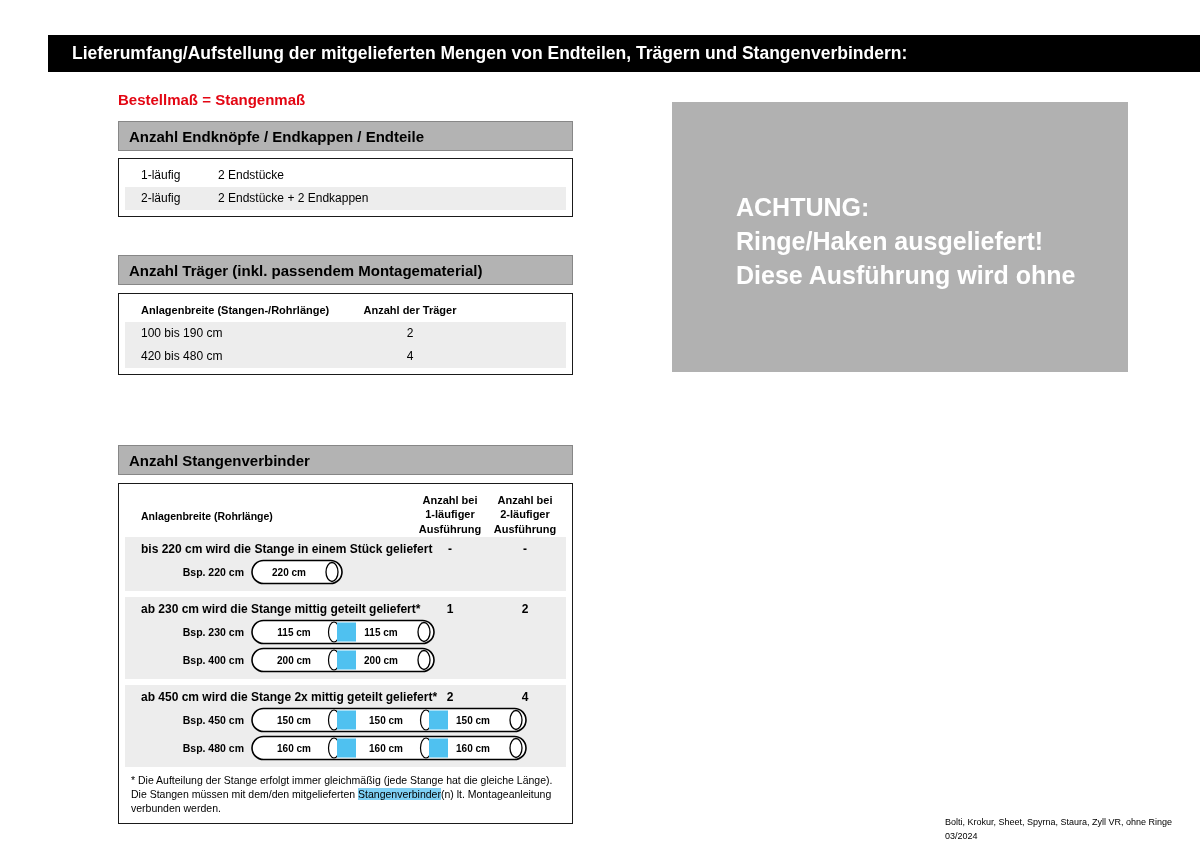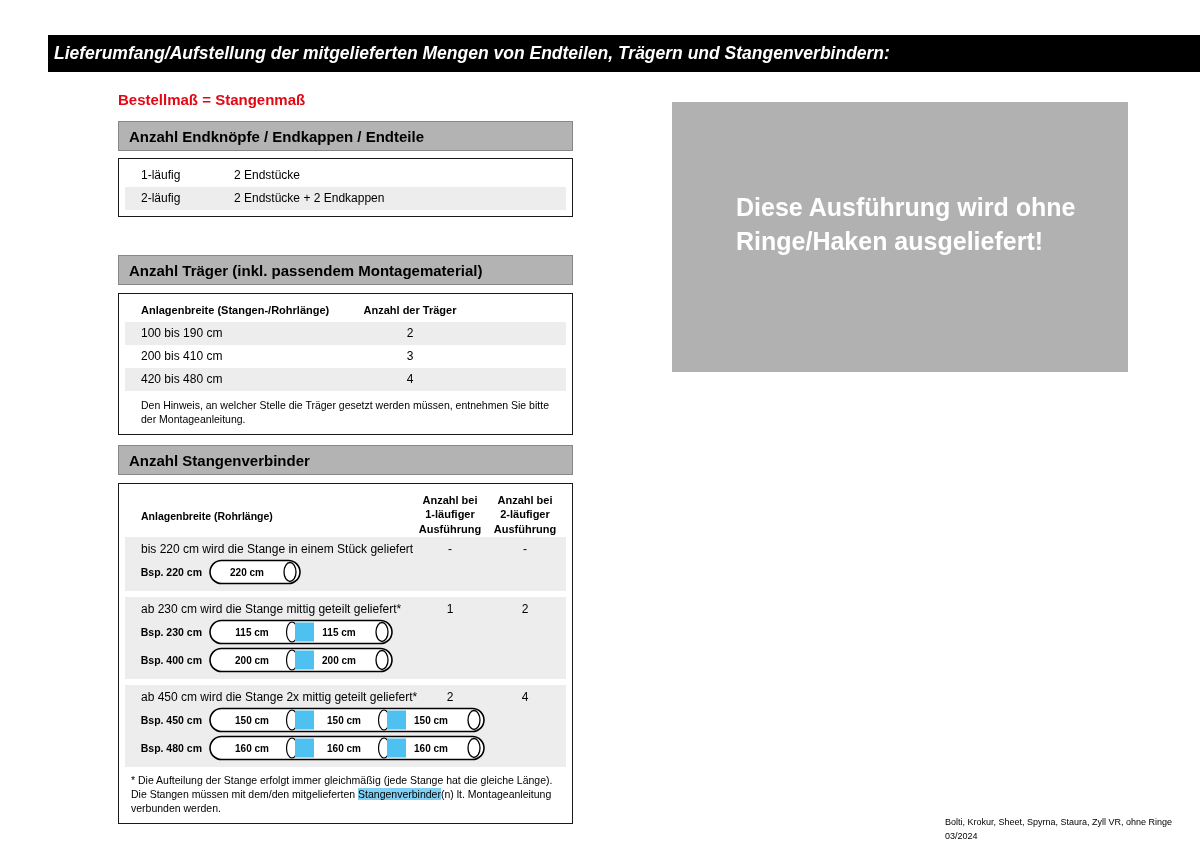--- a/index.html
+++ b/index.html
@@ -3,62 +3,62 @@
 <meta charset="utf-8">
 <style>
   * { margin:0; padding:0; box-sizing:border-box; }
   html, body { background:#ffffff; }
   body {
     width:1200px; height:849px; position:relative; overflow:hidden;
     font-family:"Liberation Sans","DejaVu Sans",sans-serif; color:#000;
   }
   .topbar {
     position:absolute; left:48px; top:35px; width:1152px; height:37px;
-    background:#000; color:#fff; display:flex; align-items:center; padding-left:6px;font-style:italic;
+    background:#000; color:#fff; display:flex; align-items:center; padding-left:24px;
   }
   .topbar-title { font-size:17.5px; font-weight:bold; }
   .subtitle { position:absolute; left:118px; top:91px; font-size:15px; font-weight:bold; color:var(--red,#e30613); }
   .sec-header {
     position:absolute; left:118px; width:455px; height:30px;
     background:var(--section_gray,#b3b3b3); border:1px solid #878787;
     display:flex; align-items:center; padding-left:10px; font-size:15px;
   }
   .sec-header .bold { font-weight:bold; }
   .sec-header .rest { font-weight:bold; white-space:pre; }
   #sec1-header { top:121px; }
   #sec2-header { top:255px; }
   #sec3-header { top:445px; }
   .tbox { position:absolute; left:118px; width:455px; border:1px solid #1a1a1a; background:#fff; }
   #table1 { top:158px; padding:5px 0 6px; }
   #table2 { top:293px; padding:0 0 6px; }
   #table3 { top:483px; padding:0 0 7px; }
   .trow { position:relative; height:23px; line-height:23px; font-size:12px; margin:0 6px; }
   .trow.shaded { background:var(--row_gray,#ededed); }
   .t1-label { margin-left:16px; }
-  .t1-value { position:absolute; left:93px; top:0;margin-left:16px; }
+  .t1-value { position:absolute; left:93px; top:0; }
   .t2-headrow { position:relative; margin:0 6px; padding-top:10px; height:28px; font-size:11px; font-weight:bold; }
   .t2-h-width { margin-left:16px; }
   .t2-h-count, .t2-count { position:absolute; left:230px; width:110px; text-align:center; }
   .t2-h-count { top:10px; }
   .t2-count { top:0; }
   .t2-range { margin-left:16px; }
   .note { padding:8px 18px 2px 22px; font-size:10.5px; line-height:1.3; max-width:450px; }
   .t3-head { position:relative; height:53px; margin:0 6px; }
   .t3-h-width { position:absolute; left:16px; top:26px; font-size:10.5px; font-weight:bold; }
   .t3-h-col { position:absolute; top:9px; width:70px; text-align:center; font-size:11px; font-weight:bold; white-space:pre-line; line-height:1.3; }
   .t3-h-col.c1 { left:290px; }
   .t3-h-col.c2 { left:365px; }
   .group { background:var(--row_gray,#ededed); margin:0 6px 6px; padding:4px 0 5px; position:relative; }
-  .desc-row { position:relative; height:17px; line-height:17px; font-size:12px; }
+  .desc-row { position:relative; height:17px; line-height:17px; font-size:12px;font-weight:bold; }
   .gdesc { margin-left:16px; }
   .gcnt { position:absolute; top:0; width:70px; text-align:center; font-size:12px; }
   .gcnt.c1 { left:290px; }
   .gcnt.c2 { left:365px; }
   .example-row { position:relative; height:28px; display:flex; align-items:center; }
-  .bsp { width:84px; text-align:right; padding-right:7px; font-size:10.5px; font-weight:bold; }
+  .bsp { width:126px; text-align:right; padding-right:7px; font-size:10.5px; font-weight:bold; }
   .rod-holder { display:inline-flex; align-items:center; }
   .footnote { margin:5px 12px 0; font-size:10.5px; line-height:1.35; }
   .footnote .hl { background:var(--cyan_highlight,#7fd1f5); }
   .achtung-box { position:absolute; left:672px; top:102px; width:456px; height:270px; background:var(--achtung_gray,#b1b1b1); }
   .achtung-text { position:absolute; left:64px; top:88px; color:#fff; font-weight:bold; font-size:25px; line-height:34px; }
   .footer { position:absolute; right:28px; top:815px; font-size:9px; line-height:14px; }
 </style>
 </head>
 <body>
 
@@ -84,24 +84,22 @@
   <span class="rest"> (inkl. passendem Montagematerial)</span>
 </div>
 
 <div class="tbox" id="table2">
   <div class="t2-headrow">
     <span class="t2-h-width">Anlagenbreite (Stangen-/Rohrlänge)</span>
     <span class="t2-h-count">Anzahl der Träger</span>
   </div>
   <div>
       <div class="trow shaded"><span class="t2-range">100 bis 190 cm</span><span class="t2-count">2</span></div>
-      <div class="trow"><span class="t2-range">200 bis 410 cm</span><span class="t2-count">3</span></div>
       <div class="trow shaded"><span class="t2-range">420 bis 480 cm</span><span class="t2-count">4</span></div>
     </div>
-  <div class="note">Den Hinweis, an welcher Stelle die Träger gesetzt werden müssen, entnehmen Sie bitte der Montageanleitung.</div>
 </div>
 
 <div class="sec-header" id="sec3-header">
   <span class="bold">Anzahl Stangenverbinder</span>
 </div>
 
 <div class="tbox" id="table3">
   <div class="t3-head">
     <span class="t3-h-width">Anlagenbreite (Rohrlänge)</span>
     <span class="t3-h-col c1">Anzahl bei
@@ -188,21 +186,22 @@
             </svg>
           </span>
         </div>
       </div>
     </div>
   <div class="footnote"><span>* Die Aufteilung der Stange erfolgt immer gleichmäßig (jede Stange hat die gleiche Länge). Die Stangen müssen mit dem/den mitgelieferten </span><span class="hl">Stangenverbinder</span><span>(n) lt. Montageanleitung verbunden werden.</span></div>
 </div>
 
 <div class="achtung-box">
   <div class="achtung-text">
+      <div>ACHTUNG:</div>
+      <div>Ringe/Haken ausgeliefert!</div>
       <div>Diese Ausführung wird ohne</div>
-      <div>Ringe/Haken ausgeliefert!</div>
     </div>
 </div>
 
 <div class="footer">
   <div>Bolti, Krokur, Sheet, Spyrna, Staura, Zyll VR, ohne Ringe</div>
   <div>03/2024</div>
 </div>
 
 </body></html>

